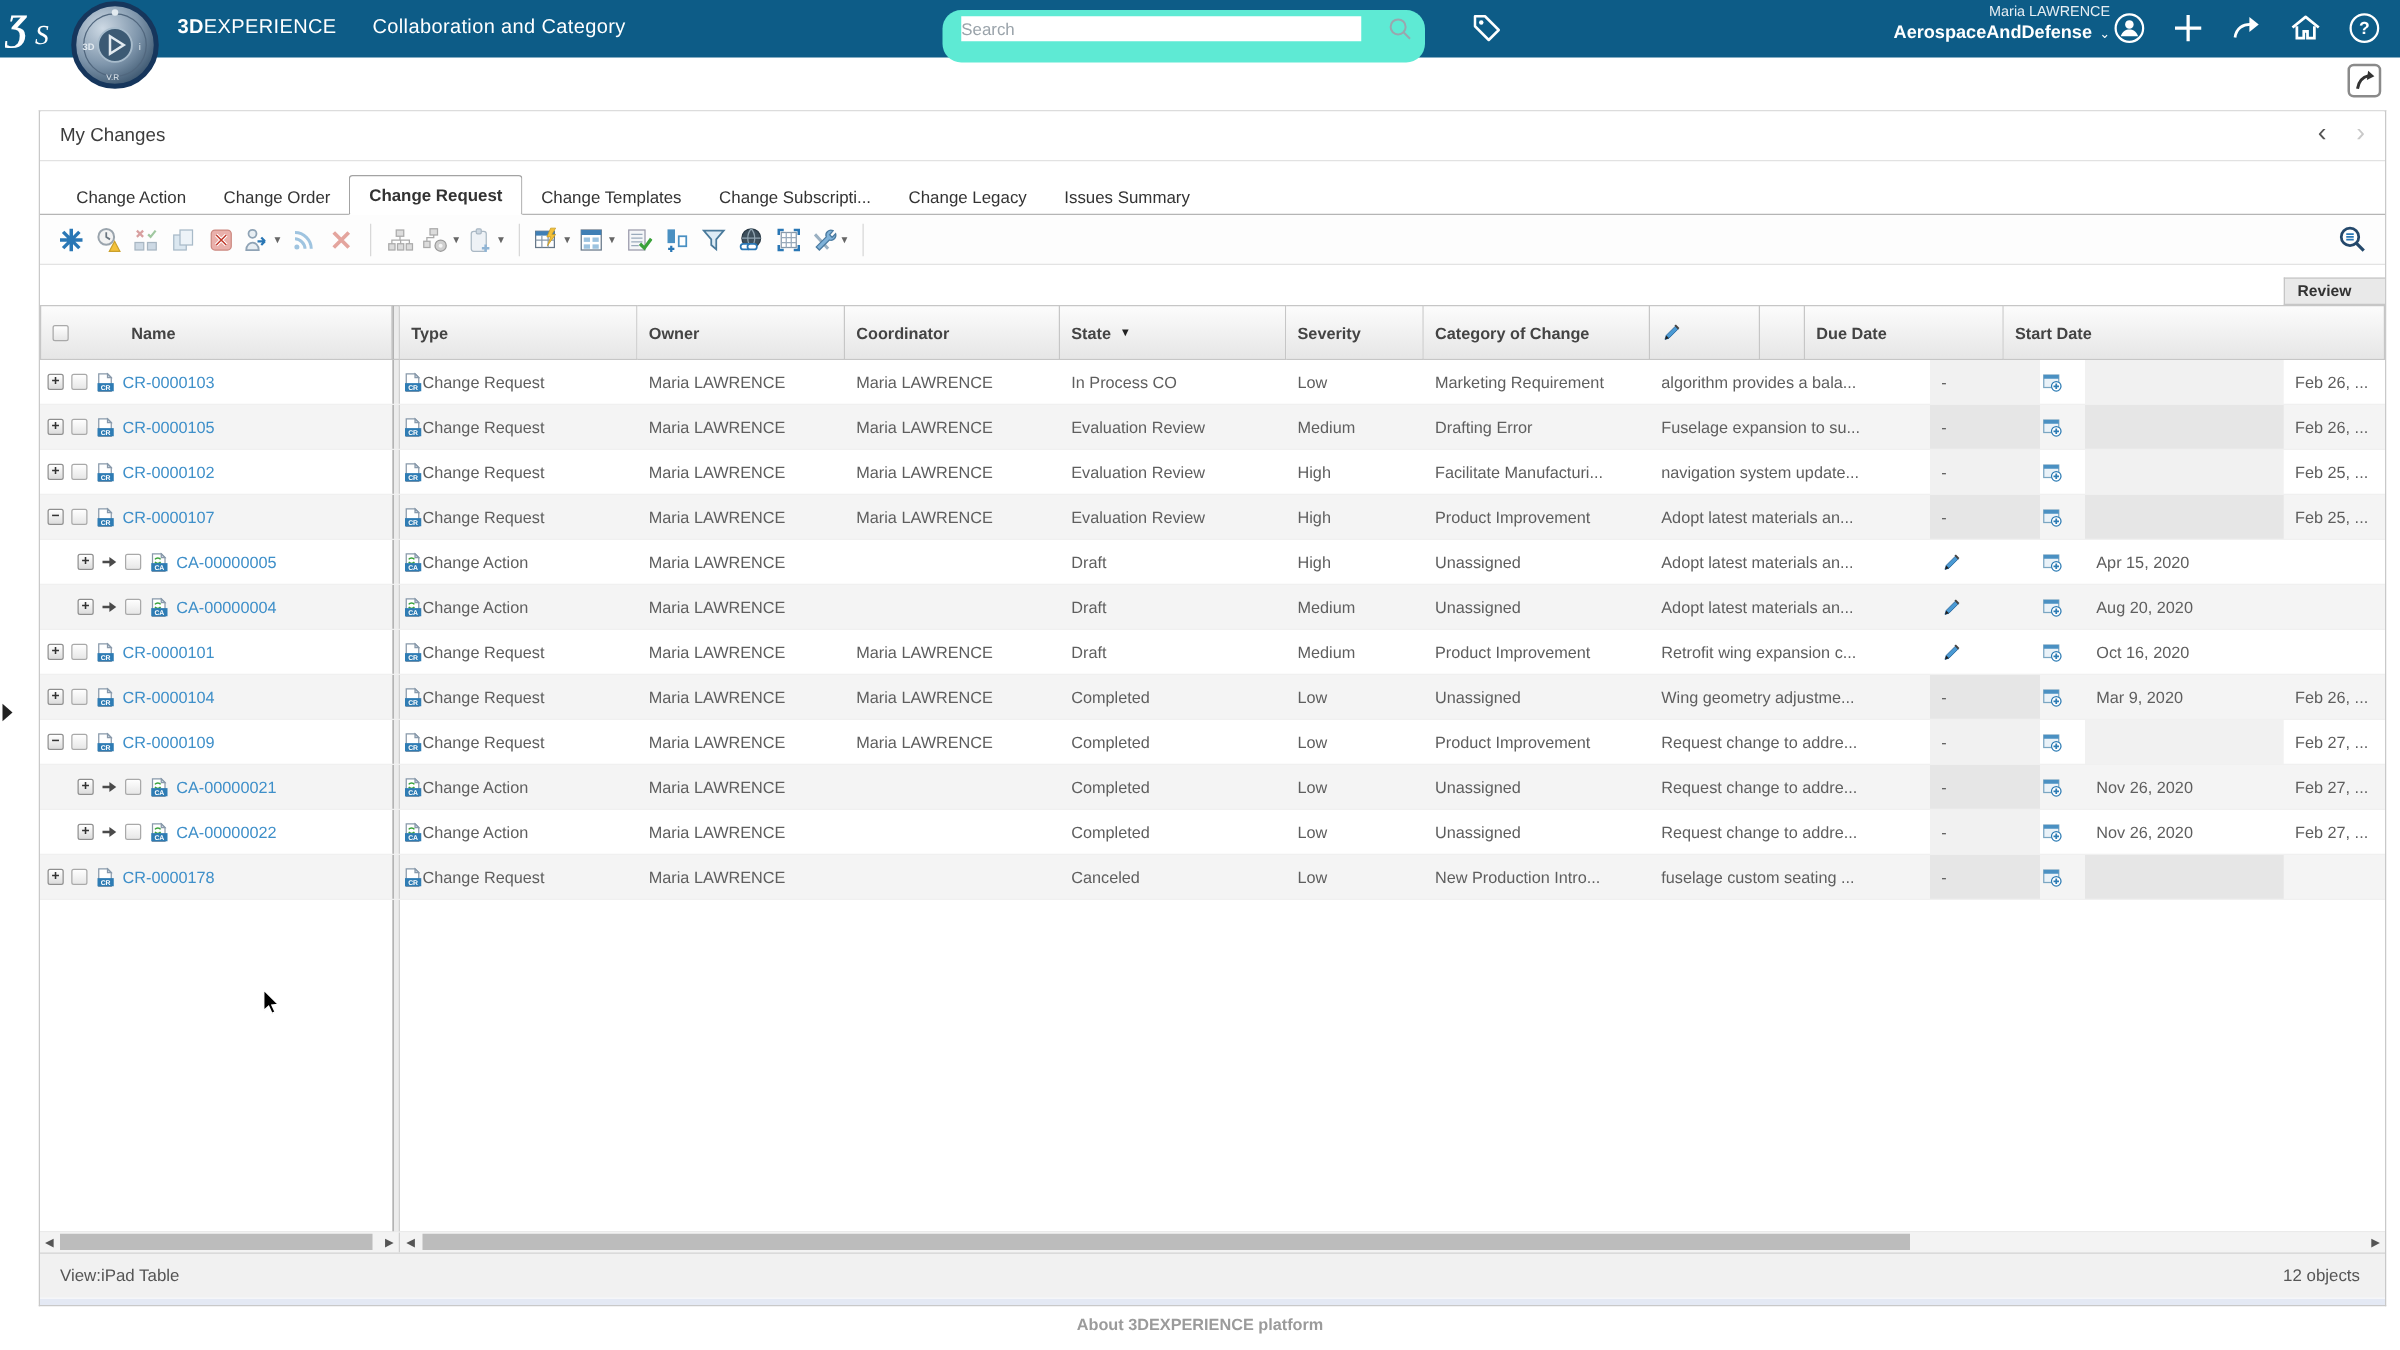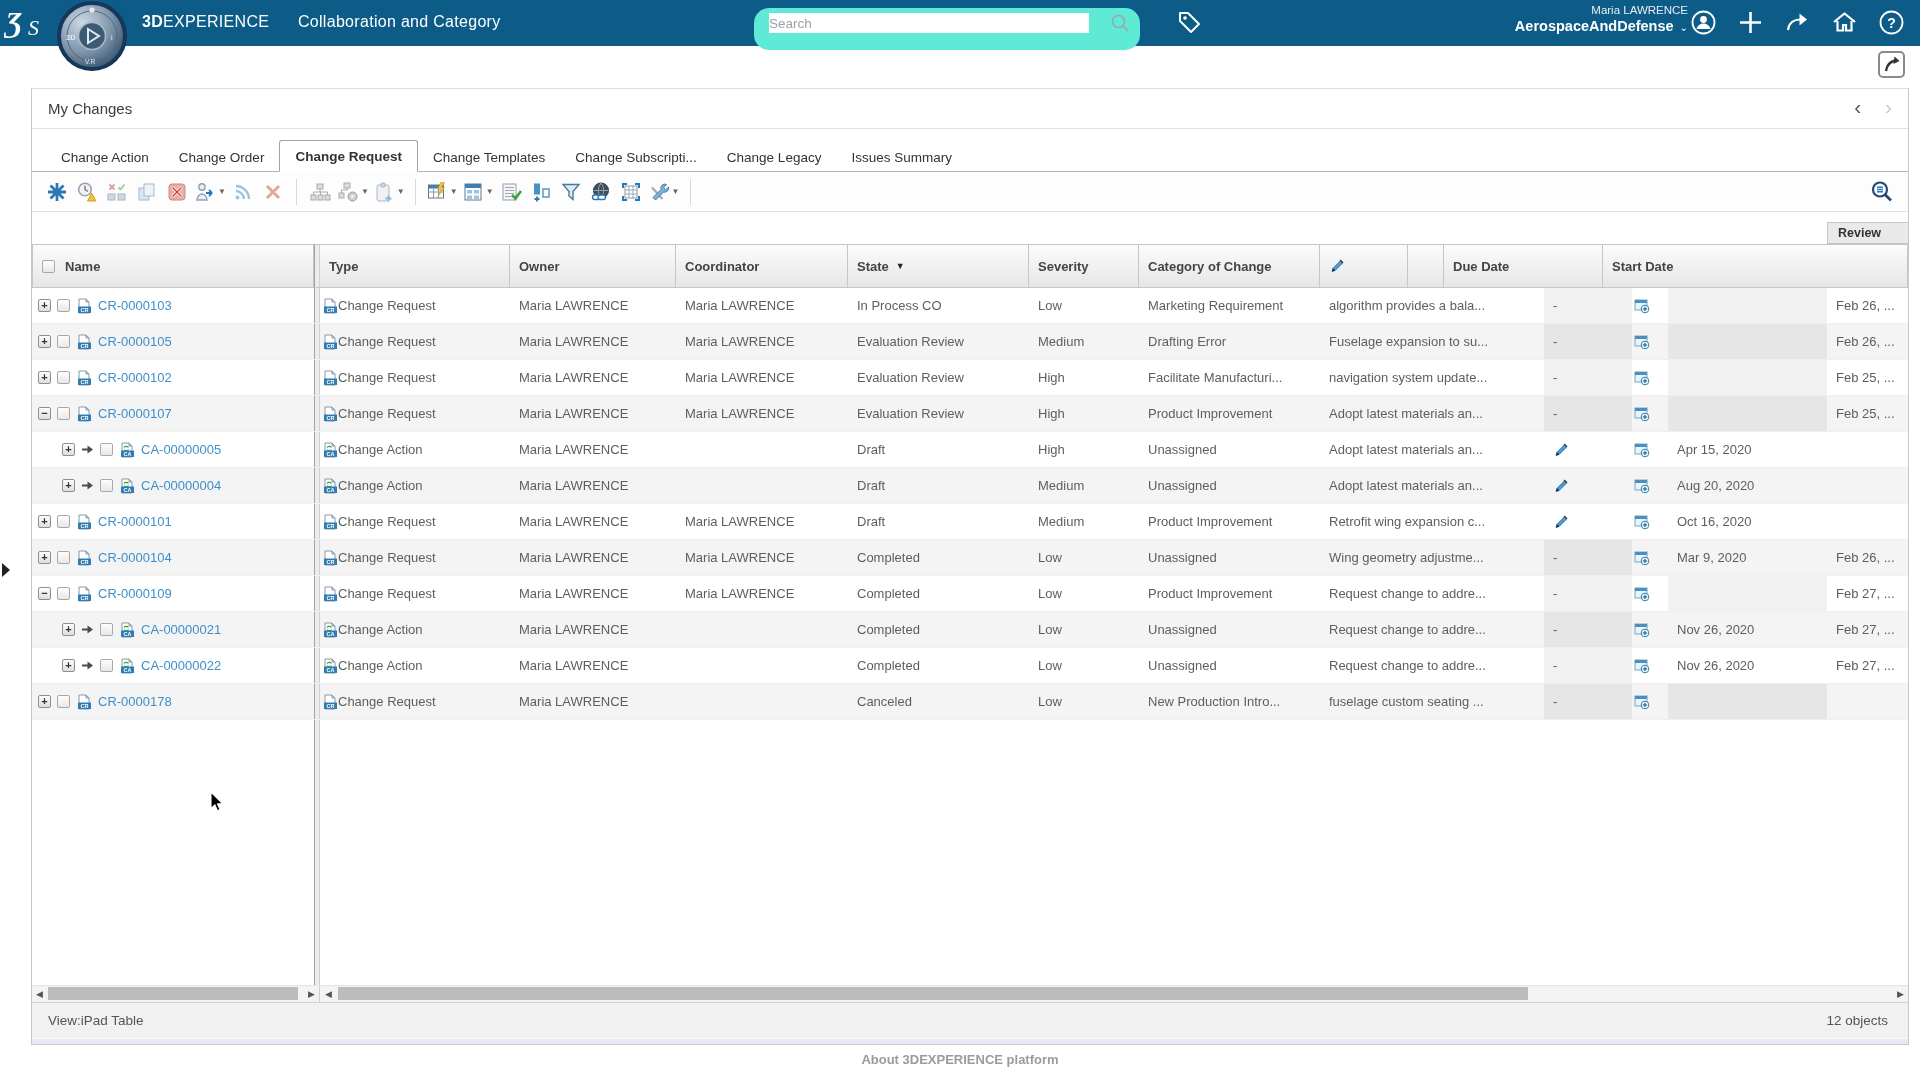--- a/index.html
+++ b/index.html
@@ -46,21 +46,21 @@
   .tb-sep { width:1px; height:26px; background:#d8d8d8; margin:0 8px; }
   .tb-search { position:absolute; right:14px; top:8px; cursor:pointer; }
 
   
   .gap10 { height:10px; }
   .actual-row { height:22px; position:relative; }
   .actual-cell { position:absolute; left:1795px; right:0; top:0; height:22px; background:#e9e9e9; border:1px solid #c6c6c6; border-right:none; font-weight:bold; font-size:12.5px; color:#333; padding-left:10px; line-height:20px; }
 
   .hrow { display:flex; height:44px; }
   .hc { background:linear-gradient(#fcfcfc,#e6e6e6); border:1px solid #c6c6c6; border-left:none; display:flex; align-items:center; padding:0 9px; font-weight:bold; font-size:13px; color:#444; white-space:nowrap; overflow:hidden; }
-  .hc:first-child { border-left:1px solid #c6c6c6; }
+  .hc:first-child { border-left:1px solid #c6c6c6;gap:40px; }
   .hc .sort { font-size:9px; margin-left:7px; color:#222; }
   .w-name{width:282px;} .w-div{width:6px;} .w-type{width:190px;} .w-owner{width:166px;}
   .w-coord{width:172px;} .w-state{width:181px;} .w-sev{width:110px;} .w-cat{width:181px;}
   .w-desc{width:224px;} .w-edit{width:88px;} .w-ic{width:36px;} .w-due{width:159px;} .w-start{flex:1;}
   .hc.w-div, .c.w-div { padding:0; background:#ececec; border-left:1px solid #a0a0a0; border-right:1px solid #d0d0d0; }
   .c.w-div { border-top:none; border-bottom:none; }
 
   .r { display:flex; height:36px; font-size:13px; color:#5e5e5e; border-bottom:1px solid #f0f0f0; background:#fff; }
   .r.alt { background:#f4f4f4; }
   .c { display:flex; align-items:center; padding:0 9px; white-space:nowrap; overflow:hidden; }

